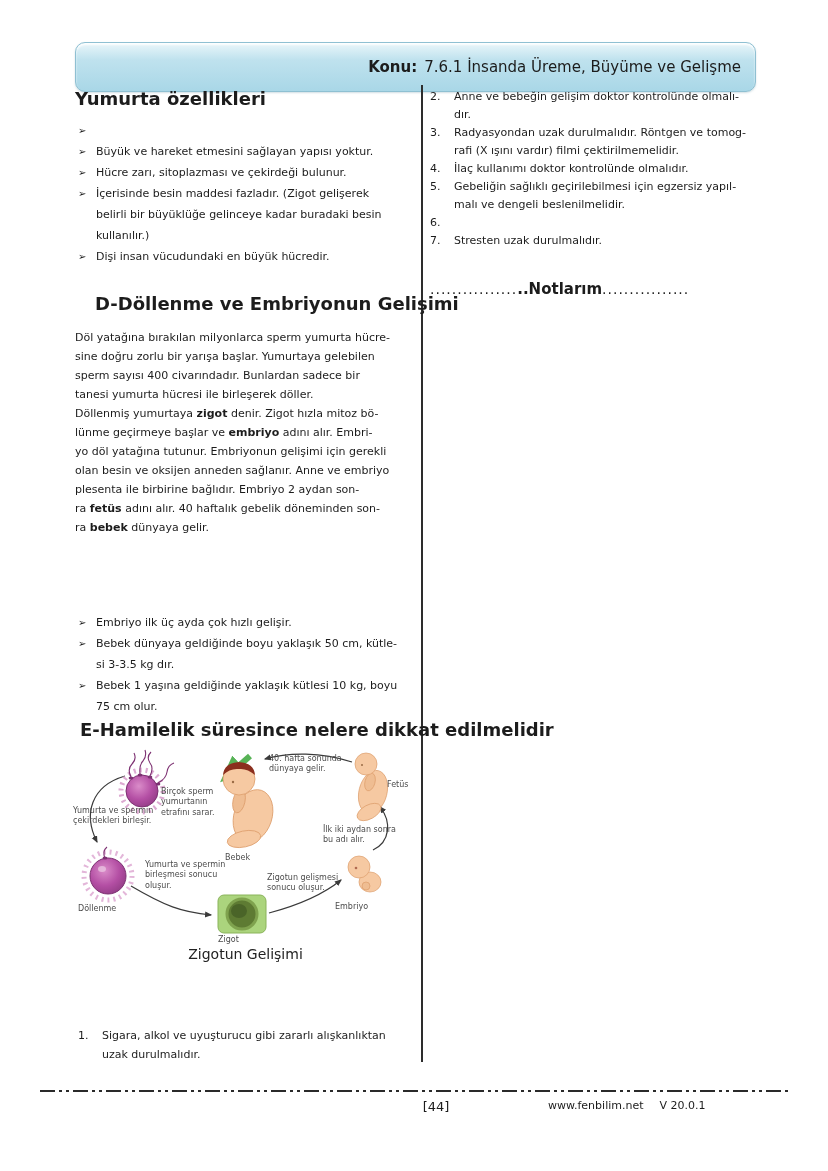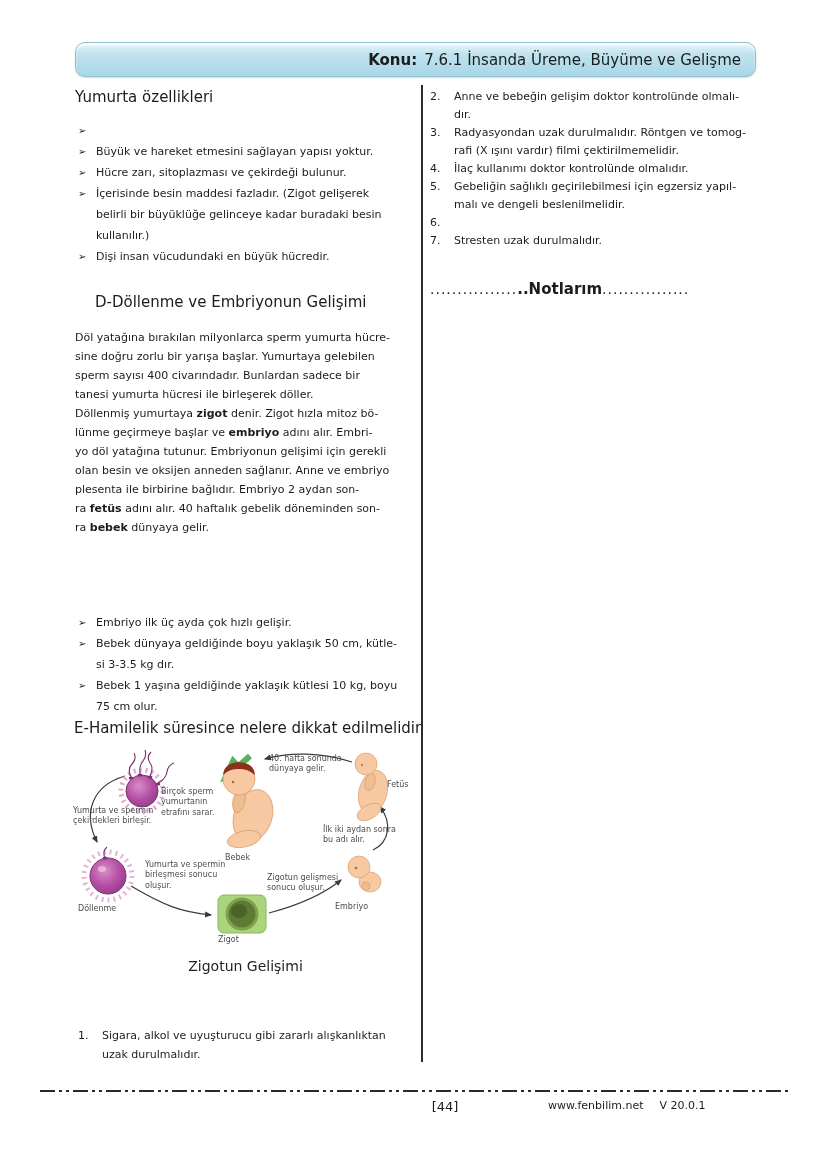--- a/index.html
+++ b/index.html
@@ -1,32 +1,32 @@
 <!DOCTYPE html>
 <html><head>
 <meta charset="utf-8">
 <style>
   html,body { margin:0; padding:0; background:#ffffff; }
   .page { position:relative; width:828px; height:1171px; background:#fff;
           font-family:"DejaVu Sans", sans-serif; color:#1c1c1c; overflow:hidden; }
   .abs { position:absolute; }
 
   
-  .banner { left:75px; top:42px; width:681px; height:35px; box-sizing:border-box;
+  .banner { left:75px; top:42px; width:681px; height:50px; box-sizing:border-box;
             border-radius:10px; border:1px solid #8fc0d2;
             background:linear-gradient(#eaf6fa 0%, #bfe2ee 35%, #a9d7e7 100%);
             box-shadow: inset 0 2px 2px rgba(255,255,255,.9), 0 1px 2px rgba(120,160,175,.35);
             display:flex; align-items:center; justify-content:flex-end;
             padding-right:14px; font-size:15px; }
   .banner b { margin-right:7px; }
 
   
   .divider { left:421px; top:85px; width:2px; height:977px; background:#2d2d2d; }
 
-  .h { font-weight:normal; font-size:15px; }
+  .h { font-weight:bold; font-size:18px; }
   .pre { white-space:pre-wrap; }
 
   .bullets { width:338px; font-size:11px; line-height:21px; }
   .bi { display:flex; }
   .bi .m { flex:0 0 18px; font-size:10px; }
 
   .para { width:340px; font-size:11px; line-height:19px; white-space:pre-wrap; }
 
   .numlist { width:326px; font-size:11px; line-height:18px; }
   .ni { display:flex; }
@@ -34,28 +34,28 @@
   .numlist-left { width:338px; font-size:11px; line-height:19px; }
 
   .notes { font-size:14px; letter-spacing:1px; }
   .notes b { font-size:15px; letter-spacing:0; }
 
   
   .diagram { left:73px; top:746px; width:345px; height:232px; }
   .diagram svg { position:absolute; left:0; top:0; }
   .dlabel { position:absolute; font-size:8px; line-height:1.3; color:#4c4c4c;
             text-align:left; white-space:pre-wrap; }
-  .dcaption { position:absolute; left:0; top:212px; width:345px; text-align:center;
+  .dcaption { position:absolute; left:0; top:200px; width:345px; text-align:center;
               font-size:14px; color:#222; }
 
   
   .footer-rule { left:40px; top:1090px; width:750px; height:2px;
     background:repeating-linear-gradient(90deg,#2a2a2a 0 15px,transparent 15px 19px,
       #2a2a2a 19px 22px,transparent 22px 26px,#2a2a2a 26px 29px,transparent 29px 33px); }
-  .fnum  { left:405px; top:1099px; width:80px; text-align:center; font-size:13px; }
+  .fnum  { left:396px; top:1099px; width:80px; text-align:center; font-size:13px; }
   .fsite { left:548px; top:1099px; font-size:11px; }
   .fsite span { margin-right:16px; }
 </style>
 </head>
 <body>
 
 <div class="page">
 
   <div class="abs banner">
     <b>Konu:</b>
@@ -115,21 +115,21 @@
       <span class="pre">Bebek dünyaya geldiğinde boyu yaklaşık 50 cm, kütle-
 si 3-3.5 kg dır.</span>
       </div>
     <div class="bi">
       <span class="m">➢</span>
       <span class="pre">Bebek 1 yaşına geldiğinde yaklaşık kütlesi 10 kg, boyu
 75 cm olur.</span>
       </div>
   </div>
 
-  <div class="abs h" style="left:74px; top:719px;">E-Hamilelik süresince nelere dikkat edilmelidir</div>
+  <div class="abs h" style="left:80px; top:719px;">E-Hamilelik süresince nelere dikkat edilmelidir</div>
 
   <div class="abs diagram">
     <svg width="345" height="232" viewBox="0 0 345 232">
       <defs>
         <marker id="ah" markerWidth="8" markerHeight="8" refX="5" refY="2.5" orient="auto">
           <path d="M0,0 L6,2.5 L0,5 z" fill="#3a3a3a"></path>
         </marker>
         <marker id="gah" markerWidth="6" markerHeight="6" refX="3.4" refY="2" orient="auto">
           <path d="M0,0 L4.5,2 L0,4 z" fill="#57b356"></path>
         </marker>

